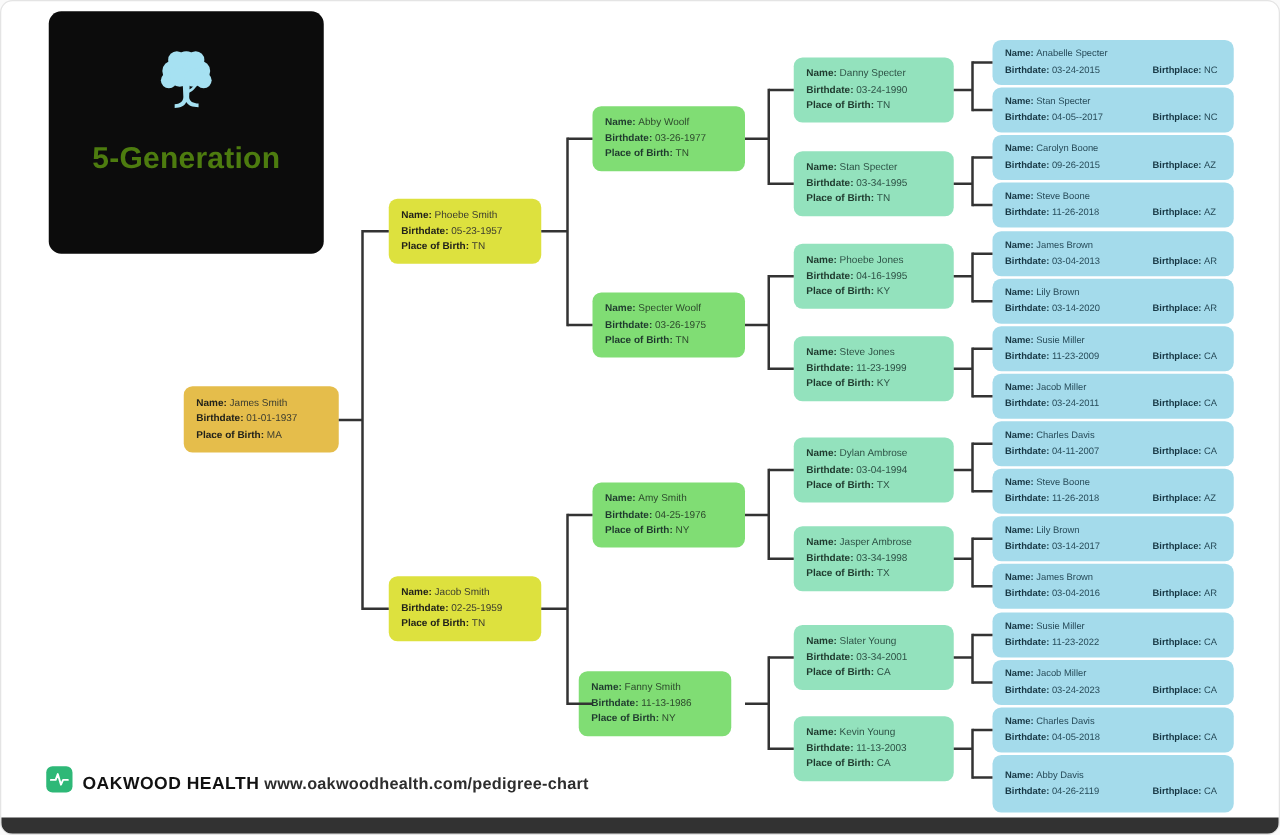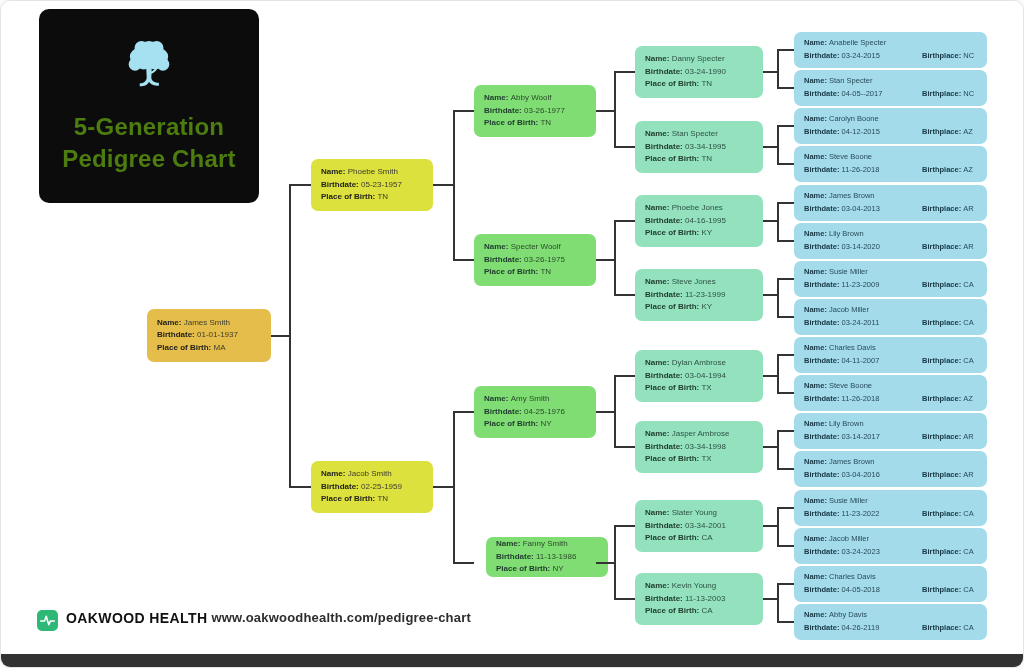--- a/index.html
+++ b/index.html
@@ -43,21 +43,21 @@
   .gen3 b, .gen4 b { color:#1f3a2e; }
   .gen4 { background:#93e2bd; color:#2e5246; }
   .gen5 { background:#a4dbeb; color:#274b59; font-size:7.5px; line-height:1.7; }
   .gen5 b { color:#173744; }
   .g5row { display:flex; }
   .g5row .bd { width:118px; }
   .line { position:absolute; background:#333333; }
   
   #footer {
     position:absolute; left:36px; top:609px; height:24px;
-    display:flex; align-items:flex-start;
+    display:flex; align-items:flex-end;
   }
   #footer-logo {
     width:21px; height:21px; border-radius:5px; background:#2eb877;
     display:flex; align-items:center; justify-content:center;
   }
   #footer-brand {
     margin-left:8px; font-size:14px; font-weight:bold; color:#111111;
     letter-spacing:0.4px;
   }
   #footer-url { margin-left:4px; font-size:13px; color:#2d2d2d; letter-spacing:0.2px;font-weight:bold; }
@@ -82,21 +82,20 @@
         <circle cx="26" cy="49" r="11"></circle>
         <circle cx="74" cy="49" r="11"></circle>
         <circle cx="41" cy="45" r="13"></circle>
         <circle cx="60" cy="46" r="12"></circle>
         <path d="M45 50 L55 50 L54 72 C54 78 60 81 67 81 L67 86 C58 86 53 84 50 79 C48 84 43 87 34 87 L34 82 C41 82 46 78 46 72 Z"></path>
         <path d="M53 62 C58 60 62 56 63 51 L66 53 C64 59 59 64 54 66 Z"></path>
       </g>
     </svg>
     <div id="title-text">
       <div>5-Generation</div>
-      <div>Pedigree Chart</div>
     </div>
   </div>
 
   <div id="tree">
       <div class="pbox gen1" style="left:146px;top:308px;width:124px;height:53px;">
         <div class="prow"><b>Name:</b>&nbsp;<span>James Smith</span></div>
         <div class="prow"><b>Birthdate:</b>&nbsp;<span>01-01-1937</span></div>
         <div class="prow"><b>Place of Birth:</b>&nbsp;<span>MA</span></div>
       </div>
       <div class="pbox gen2" style="left:310px;top:158px;width:122px;height:52px;">
@@ -117,21 +116,21 @@
       <div class="pbox gen3" style="left:473px;top:233px;width:122px;height:52px;">
         <div class="prow"><b>Name:</b>&nbsp;<span>Specter Woolf</span></div>
         <div class="prow"><b>Birthdate:</b>&nbsp;<span>03-26-1975</span></div>
         <div class="prow"><b>Place of Birth:</b>&nbsp;<span>TN</span></div>
       </div>
       <div class="pbox gen3" style="left:473px;top:385px;width:122px;height:52px;">
         <div class="prow"><b>Name:</b>&nbsp;<span>Amy Smith</span></div>
         <div class="prow"><b>Birthdate:</b>&nbsp;<span>04-25-1976</span></div>
         <div class="prow"><b>Place of Birth:</b>&nbsp;<span>NY</span></div>
       </div>
-      <div class="pbox gen3" style="left:485px;top:536px;width:122px;height:40px;">
+      <div class="pbox gen3" style="left:462px;top:536px;width:122px;height:52px;">
         <div class="prow"><b>Name:</b>&nbsp;<span>Fanny Smith</span></div>
         <div class="prow"><b>Birthdate:</b>&nbsp;<span>11-13-1986</span></div>
         <div class="prow"><b>Place of Birth:</b>&nbsp;<span>NY</span></div>
       </div>
       <div class="pbox gen4" style="left:634px;top:45px;width:128px;height:52px;">
         <div class="prow"><b>Name:</b>&nbsp;<span>Danny Specter</span></div>
         <div class="prow"><b>Birthdate:</b>&nbsp;<span>03-24-1990</span></div>
         <div class="prow"><b>Place of Birth:</b>&nbsp;<span>TN</span></div>
       </div>
       <div class="pbox gen4" style="left:634px;top:120px;width:128px;height:52px;">
@@ -179,21 +178,21 @@
       <div class="pbox gen5" style="left:793px;top:69px;width:193px;height:36px;">
         <div class="prow"><b>Name:</b>&nbsp;<span>Stan Specter</span></div>
         <div class="prow g5row">
           <span class="bd"><b>Birthdate:</b>&nbsp;<span>04-05--2017</span></span>
           <span class="bp"><b>Birthplace:</b>&nbsp;<span>NC</span></span>
         </div>
       </div>
       <div class="pbox gen5" style="left:793px;top:107px;width:193px;height:36px;">
         <div class="prow"><b>Name:</b>&nbsp;<span>Carolyn Boone</span></div>
         <div class="prow g5row">
-          <span class="bd"><b>Birthdate:</b>&nbsp;<span>04-12-2015</span></span>
+          <span class="bd"><b>Birthdate:</b>&nbsp;<span>09-26-2015</span></span>
           <span class="bp"><b>Birthplace:</b>&nbsp;<span>AZ</span></span>
         </div>
       </div>
       <div class="pbox gen5" style="left:793px;top:145px;width:193px;height:36px;">
         <div class="prow"><b>Name:</b>&nbsp;<span>Steve Boone</span></div>
         <div class="prow g5row">
           <span class="bd"><b>Birthdate:</b>&nbsp;<span>11-26-2018</span></span>
           <span class="bp"><b>Birthplace:</b>&nbsp;<span>AZ</span></span>
         </div>
       </div>
@@ -267,21 +266,21 @@
           <span class="bp"><b>Birthplace:</b>&nbsp;<span>CA</span></span>
         </div>
       </div>
       <div class="pbox gen5" style="left:793px;top:565px;width:193px;height:36px;">
         <div class="prow"><b>Name:</b>&nbsp;<span>Charles Davis</span></div>
         <div class="prow g5row">
           <span class="bd"><b>Birthdate:</b>&nbsp;<span>04-05-2018</span></span>
           <span class="bp"><b>Birthplace:</b>&nbsp;<span>CA</span></span>
         </div>
       </div>
-      <div class="pbox gen5" style="left:793px;top:603px;width:193px;height:36px;">
+      <div class="pbox gen5" style="left:793px;top:603px;width:193px;height:46px;">
         <div class="prow"><b>Name:</b>&nbsp;<span>Abby Davis</span></div>
         <div class="prow g5row">
           <span class="bd"><b>Birthdate:</b>&nbsp;<span>04-26-2119</span></span>
           <span class="bp"><b>Birthplace:</b>&nbsp;<span>CA</span></span>
         </div>
       </div>
       <div class="line" style="left:270px;top:333.5px;width:19px;height:2px;"></div>
       <div class="line" style="left:288px;top:183px;width:2px;height:304px;"></div>
       <div class="line" style="left:289px;top:183px;width:21px;height:2px;"></div>
       <div class="line" style="left:289px;top:485px;width:21px;height:2px;"></div>

